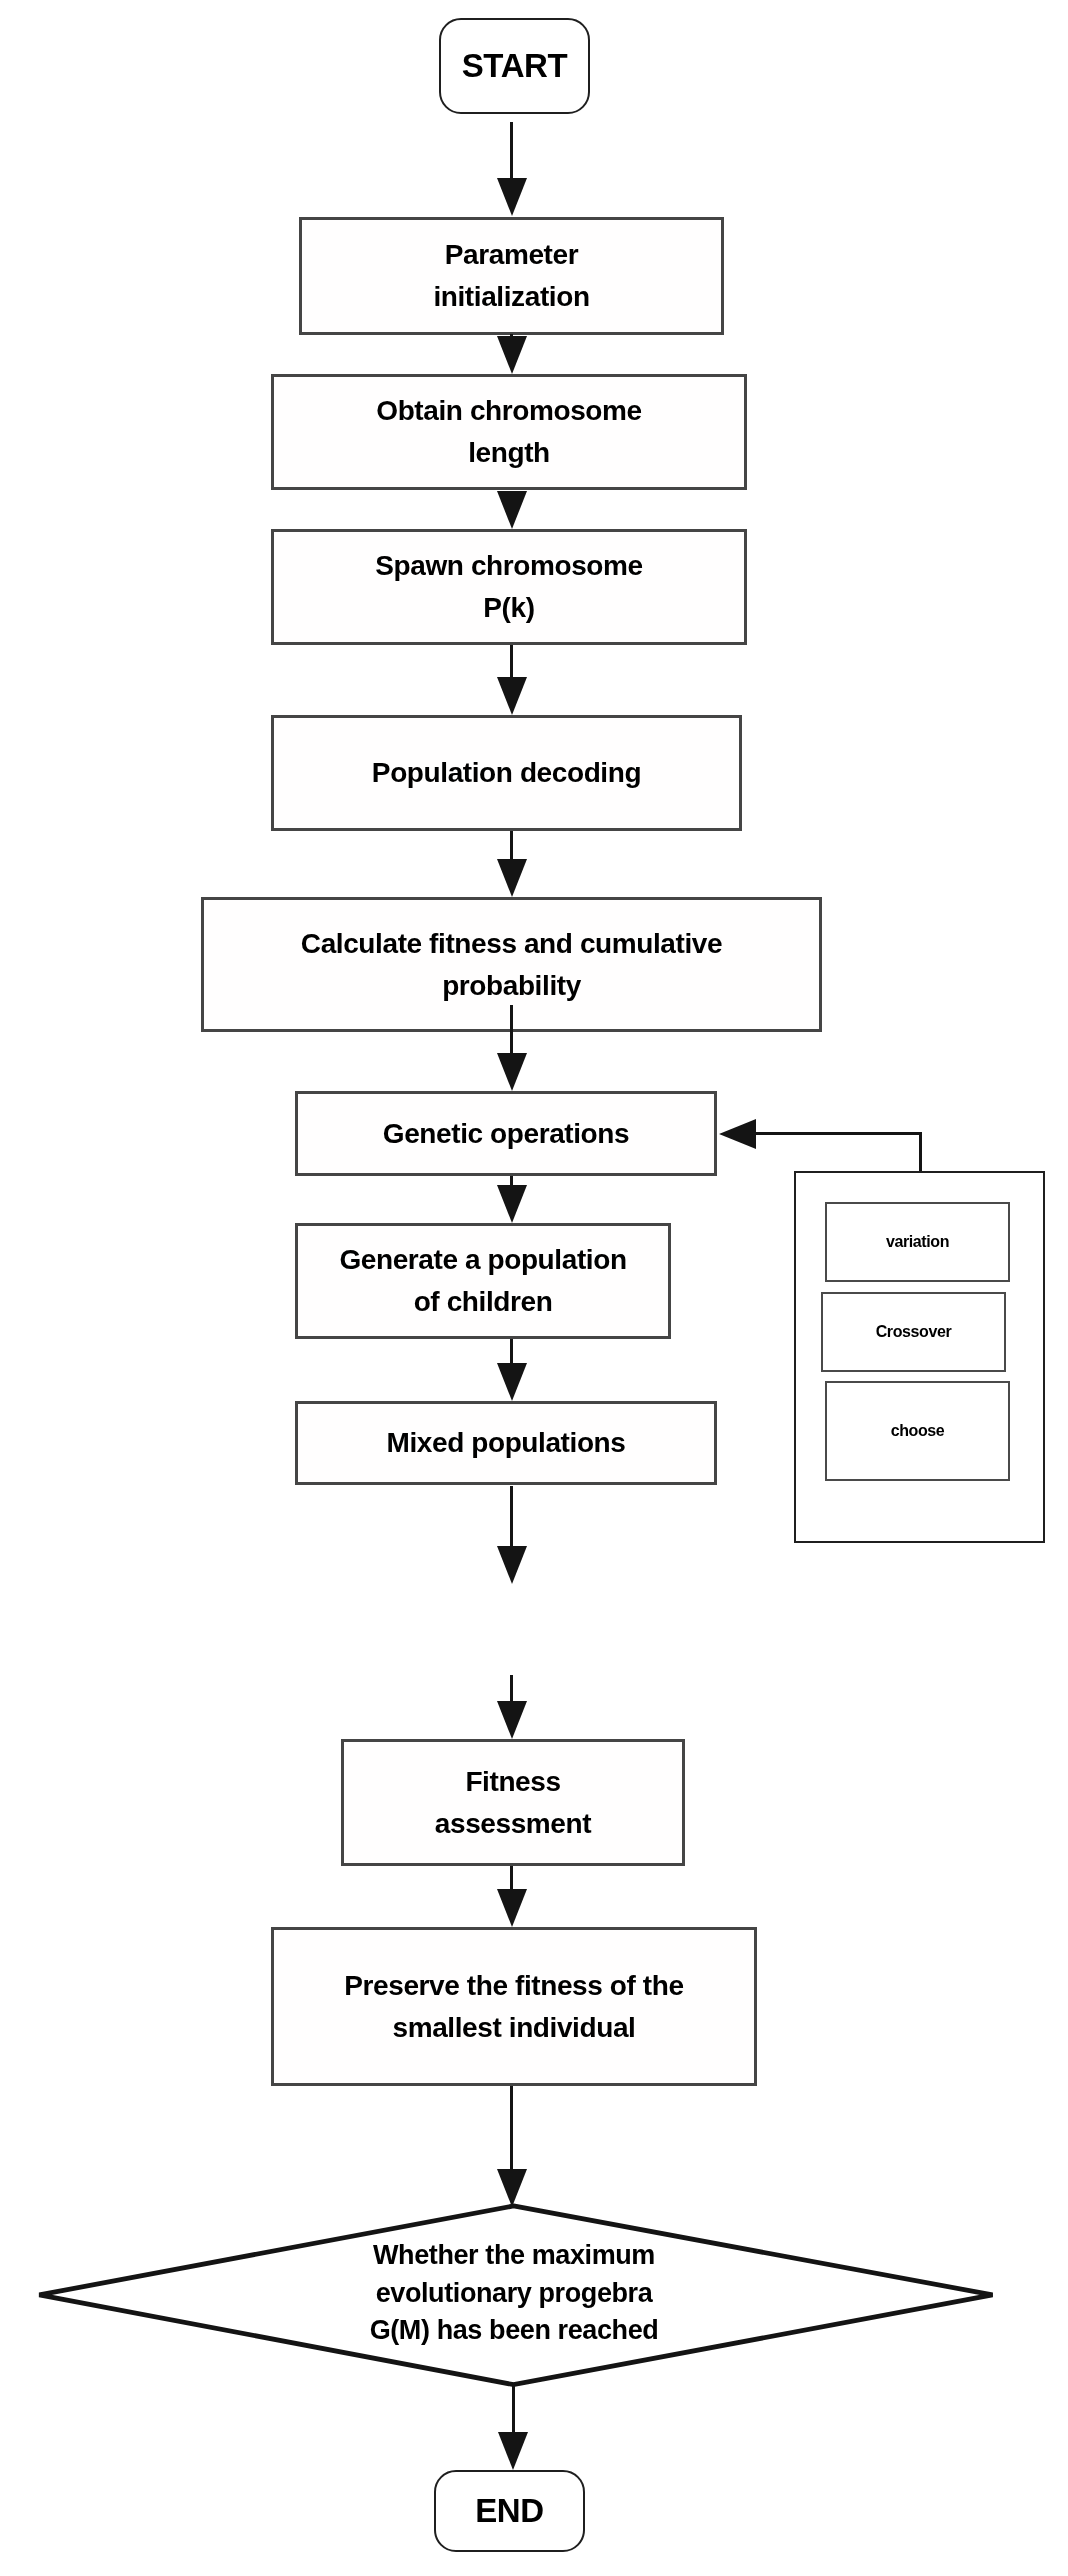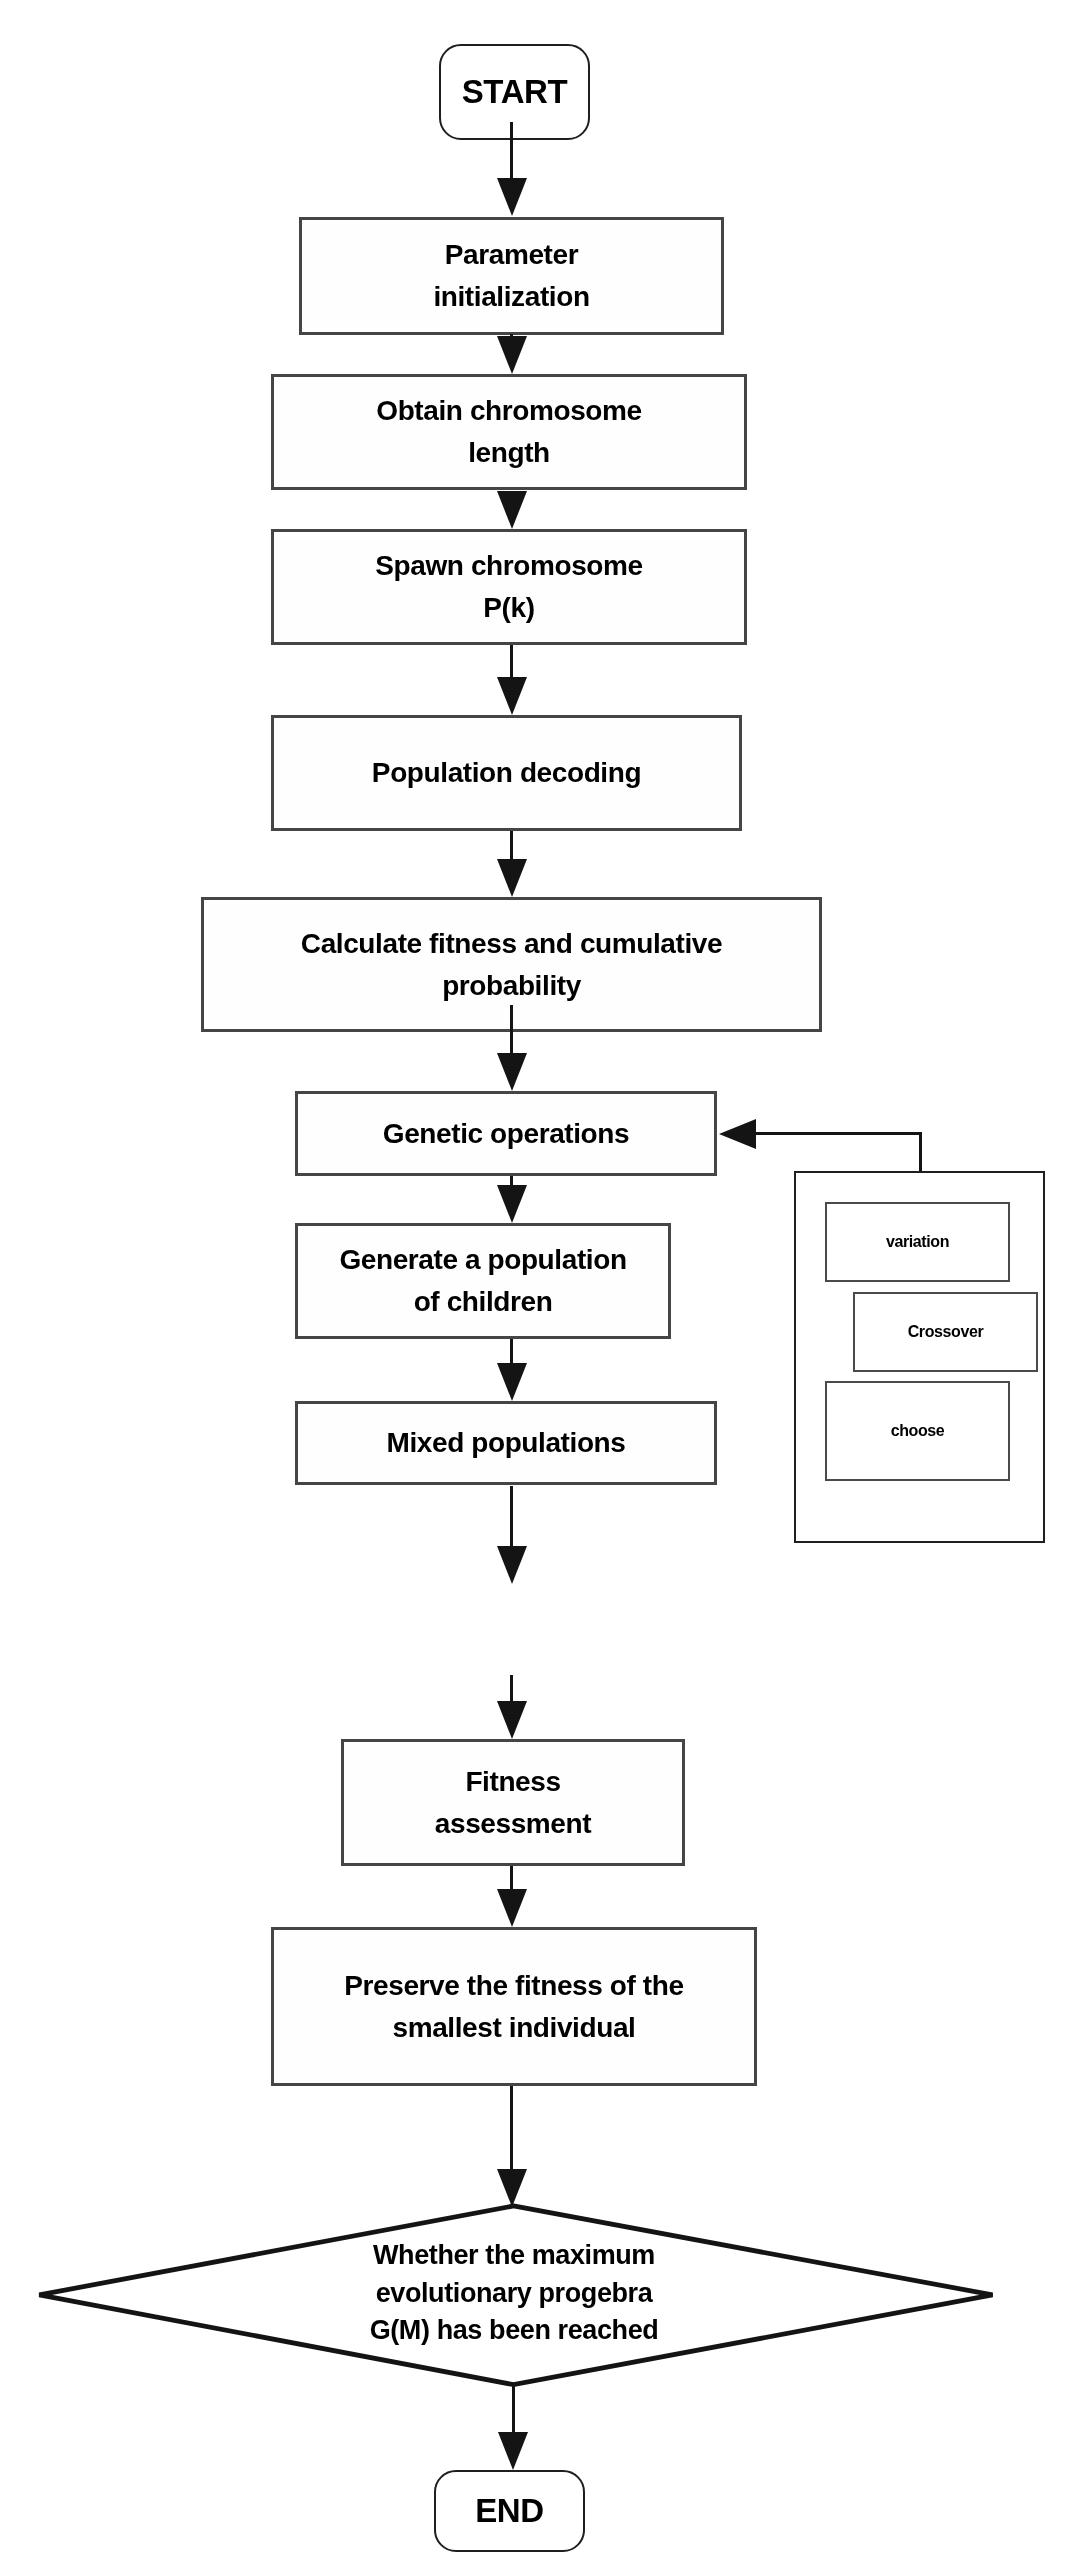--- a/index.html
+++ b/index.html
@@ -71,21 +71,21 @@
     white-space:pre-line;
     letter-spacing:-0.4px;
   }
   svg{position:absolute;}
 </style>
 </head>
 <body>
 
 <div id="canvas">
 
-  <div class="box terminator" style="left:439px;top:44px;width:151px;height:96px">START</div>
+  <div class="box terminator" style="left:439px;top:18px;width:151px;height:96px">START</div>
 
   <div class="vline" style="left:510px;top:122px;height:61px"></div>
   <div class="ahead-down" style="left:497px;top:178px"></div>
 
   <div class="box" style="left:299px;top:217px;width:425px;height:118px">Parameter
 initialization</div>
 
   <div class="vline" style="left:510px;top:334px;height:6.4px"></div>
   <div class="ahead-down" style="left:497px;top:336px"></div>
 
@@ -151,21 +151,21 @@
 evolutionary progebra
 G(M) has been reached</div>
 
   <div class="vline" style="left:512px;top:2385px;height:52px"></div>
   <div class="ahead-down" style="left:498px;top:2432px"></div>
 
   <div class="box terminator" style="left:434px;top:2470px;width:151px;height:82px">END</div>
 
   <div class="sidecontainer" style="left:794px;top:1171px;width:251px;height:372px"></div>
   <div class="sidebox" style="left:825px;top:1202px;width:185px;height:80px">variation</div>
-  <div class="sidebox" style="left:853px;top:1292px;width:185px;height:80px">Crossover</div>
+  <div class="sidebox" style="left:821px;top:1292px;width:185px;height:80px">Crossover</div>
   <div class="sidebox" style="left:825px;top:1381px;width:185px;height:100px">choose</div>
 
   <div class="vline" style="left:919px;top:1134px;height:37px"></div>
   <div class="hline" style="left:755px;top:1132px;width:167px"></div>
   <div class="ahead-left" style="left:719px;top:1119px"></div>
 
 </div>
 
 
 </body></html>

